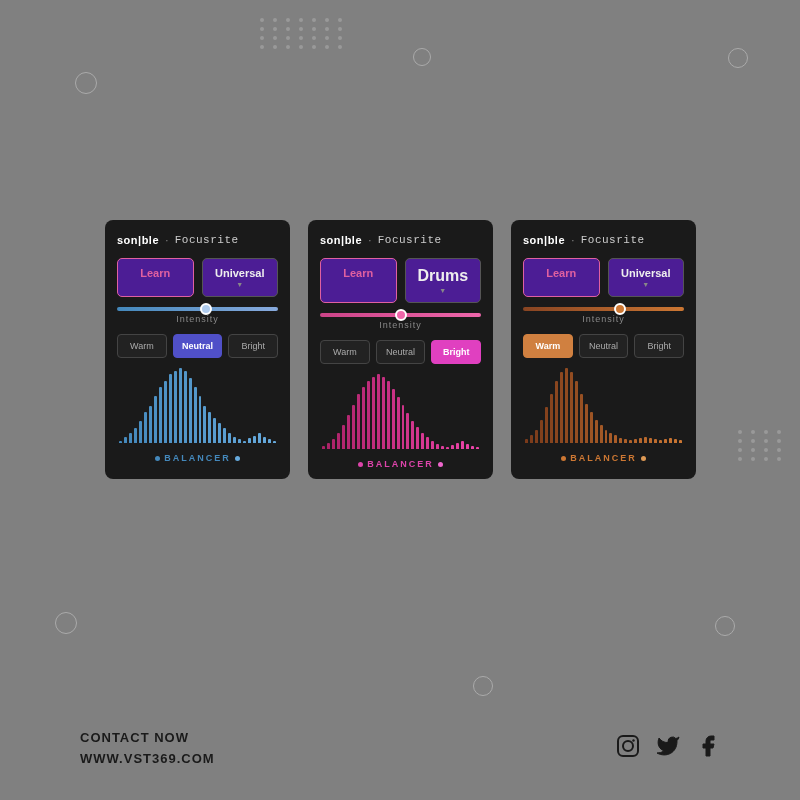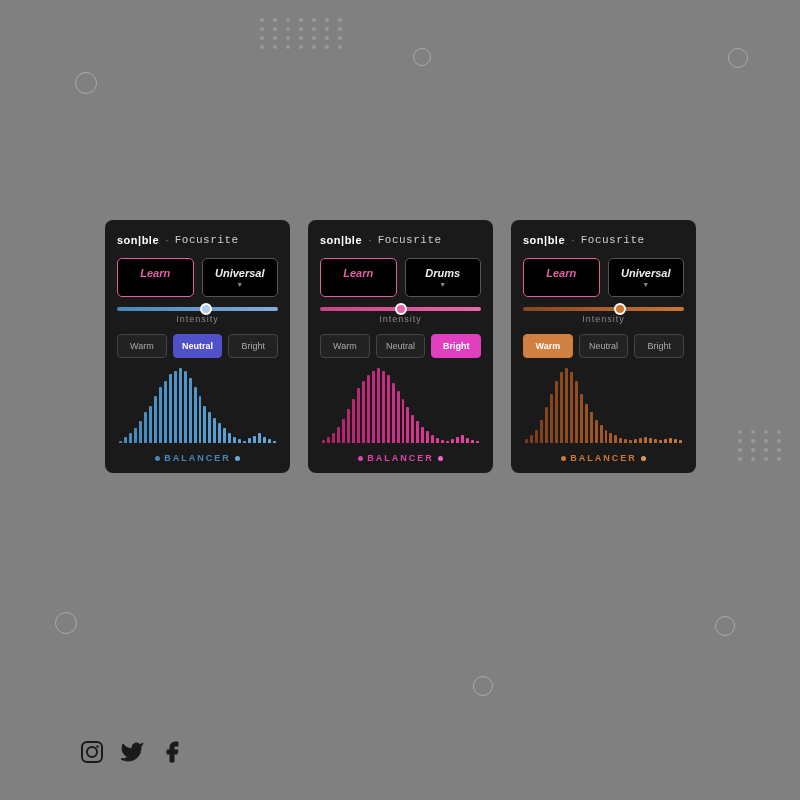--- a/index.html
+++ b/index.html
@@ -83,28 +83,27 @@
     
     .btn-row {
       display: flex;
       gap: 8px;
     }
     .card-btn {
       flex: 1;
       padding: 8px 4px;
       border-radius: 5px;
       border: 1.5px solid #555;
-      background: #000000;
+      background: #4c1d95;
       color: #eee;
       font-size: 11px;
       font-weight: bold;
       text-align: center;
       cursor: pointer;
       position: relative;
-      font-style: italic;
     }
     .card-btn.active-learn {
       border-color: #e060a0;
       color: #e060a0;
     }
     .card-btn.dropdown-btn {
       display: flex;
       flex-direction: column;
       align-items: center;
       justify-content: center;
@@ -357,21 +356,21 @@
 
   <div class="plugin-card">
     <div class="card-header">
       <span class="brand-sonible">son|ble</span>
       <span class="brand-dot">·</span>
       <span class="brand-focusrite">Focusrite</span>
     </div>
     <div class="btn-row">
       <div class="card-btn active-learn">Learn</div>
       <div class="card-btn dropdown-btn">
-        <span style="color:#eee;font-size:11px;text-align:right;">Drums</span>
+        <span style="color:#eee;font-size:16px;text-align:right;">Drums</span>
         <span class="dropdown-arrow">▼</span>
       </div>
     </div>
     <div class="intensity-section">
       <div class="slider-track" style="background: linear-gradient(to right, #cc4488, #ee66aa);">
         <div class="slider-thumb" style="left:calc(50% - 6px);background:#ee66aa;border:2px solid #fff;"></div>
       </div>
       <div class="intensity-label">Intensity</div>
     </div>
     <div class="tone-row">
@@ -481,20 +480,24 @@
     <div class="balancer-label">
       <span class="balancer-dot" style="background:#cc7733;"></span>
       <span style="color:#cc7733;font-size:9px;letter-spacing:2px;font-weight:bold;">BALANCER</span>
       <span class="balancer-dot" style="background:#dd9955;"></span>
     </div>
   </div>
 
 </div>
 
 <div class="bottom-section">
+  <div class="contact-text">
+    <div>CONTACT NOW</div>
+    <div>WWW.VST369.COM</div>
+  </div>
   <div class="social-icons">
 
     <span class="social-icon">
       <svg width="24" height="24" viewBox="0 0 24 24" fill="#1a1a1a">
         <rect x="2" y="2" width="20" height="20" rx="5" ry="5" fill="none" stroke="#1a1a1a" stroke-width="2"></rect>
         <circle cx="12" cy="12" r="5" fill="none" stroke="#1a1a1a" stroke-width="2"></circle>
         <circle cx="17.5" cy="6.5" r="1.2" fill="#1a1a1a"></circle>
       </svg>
     </span>
 

